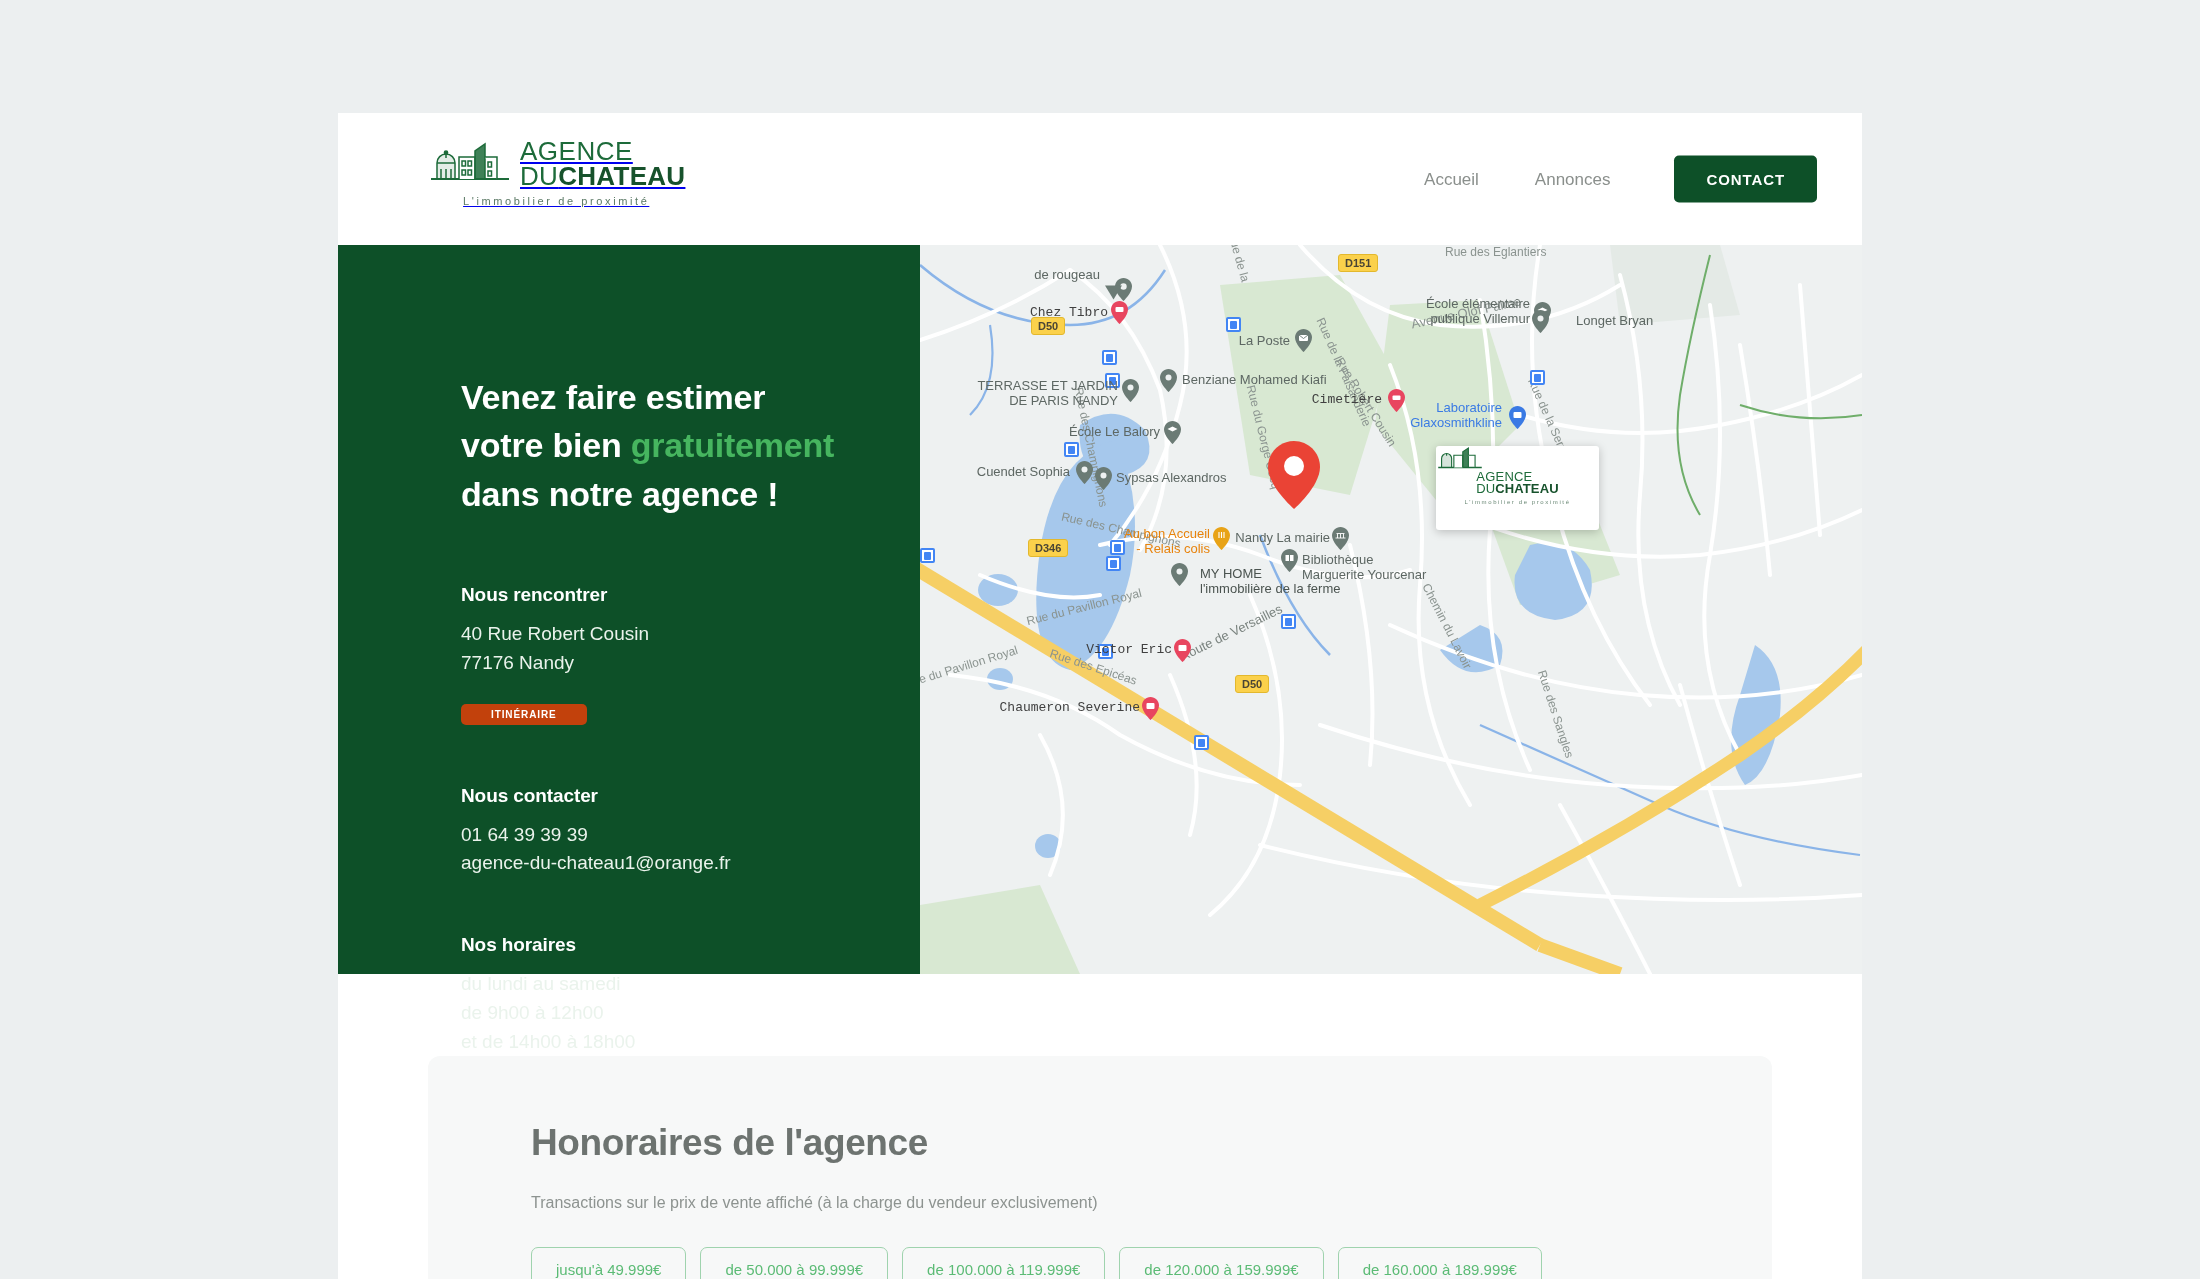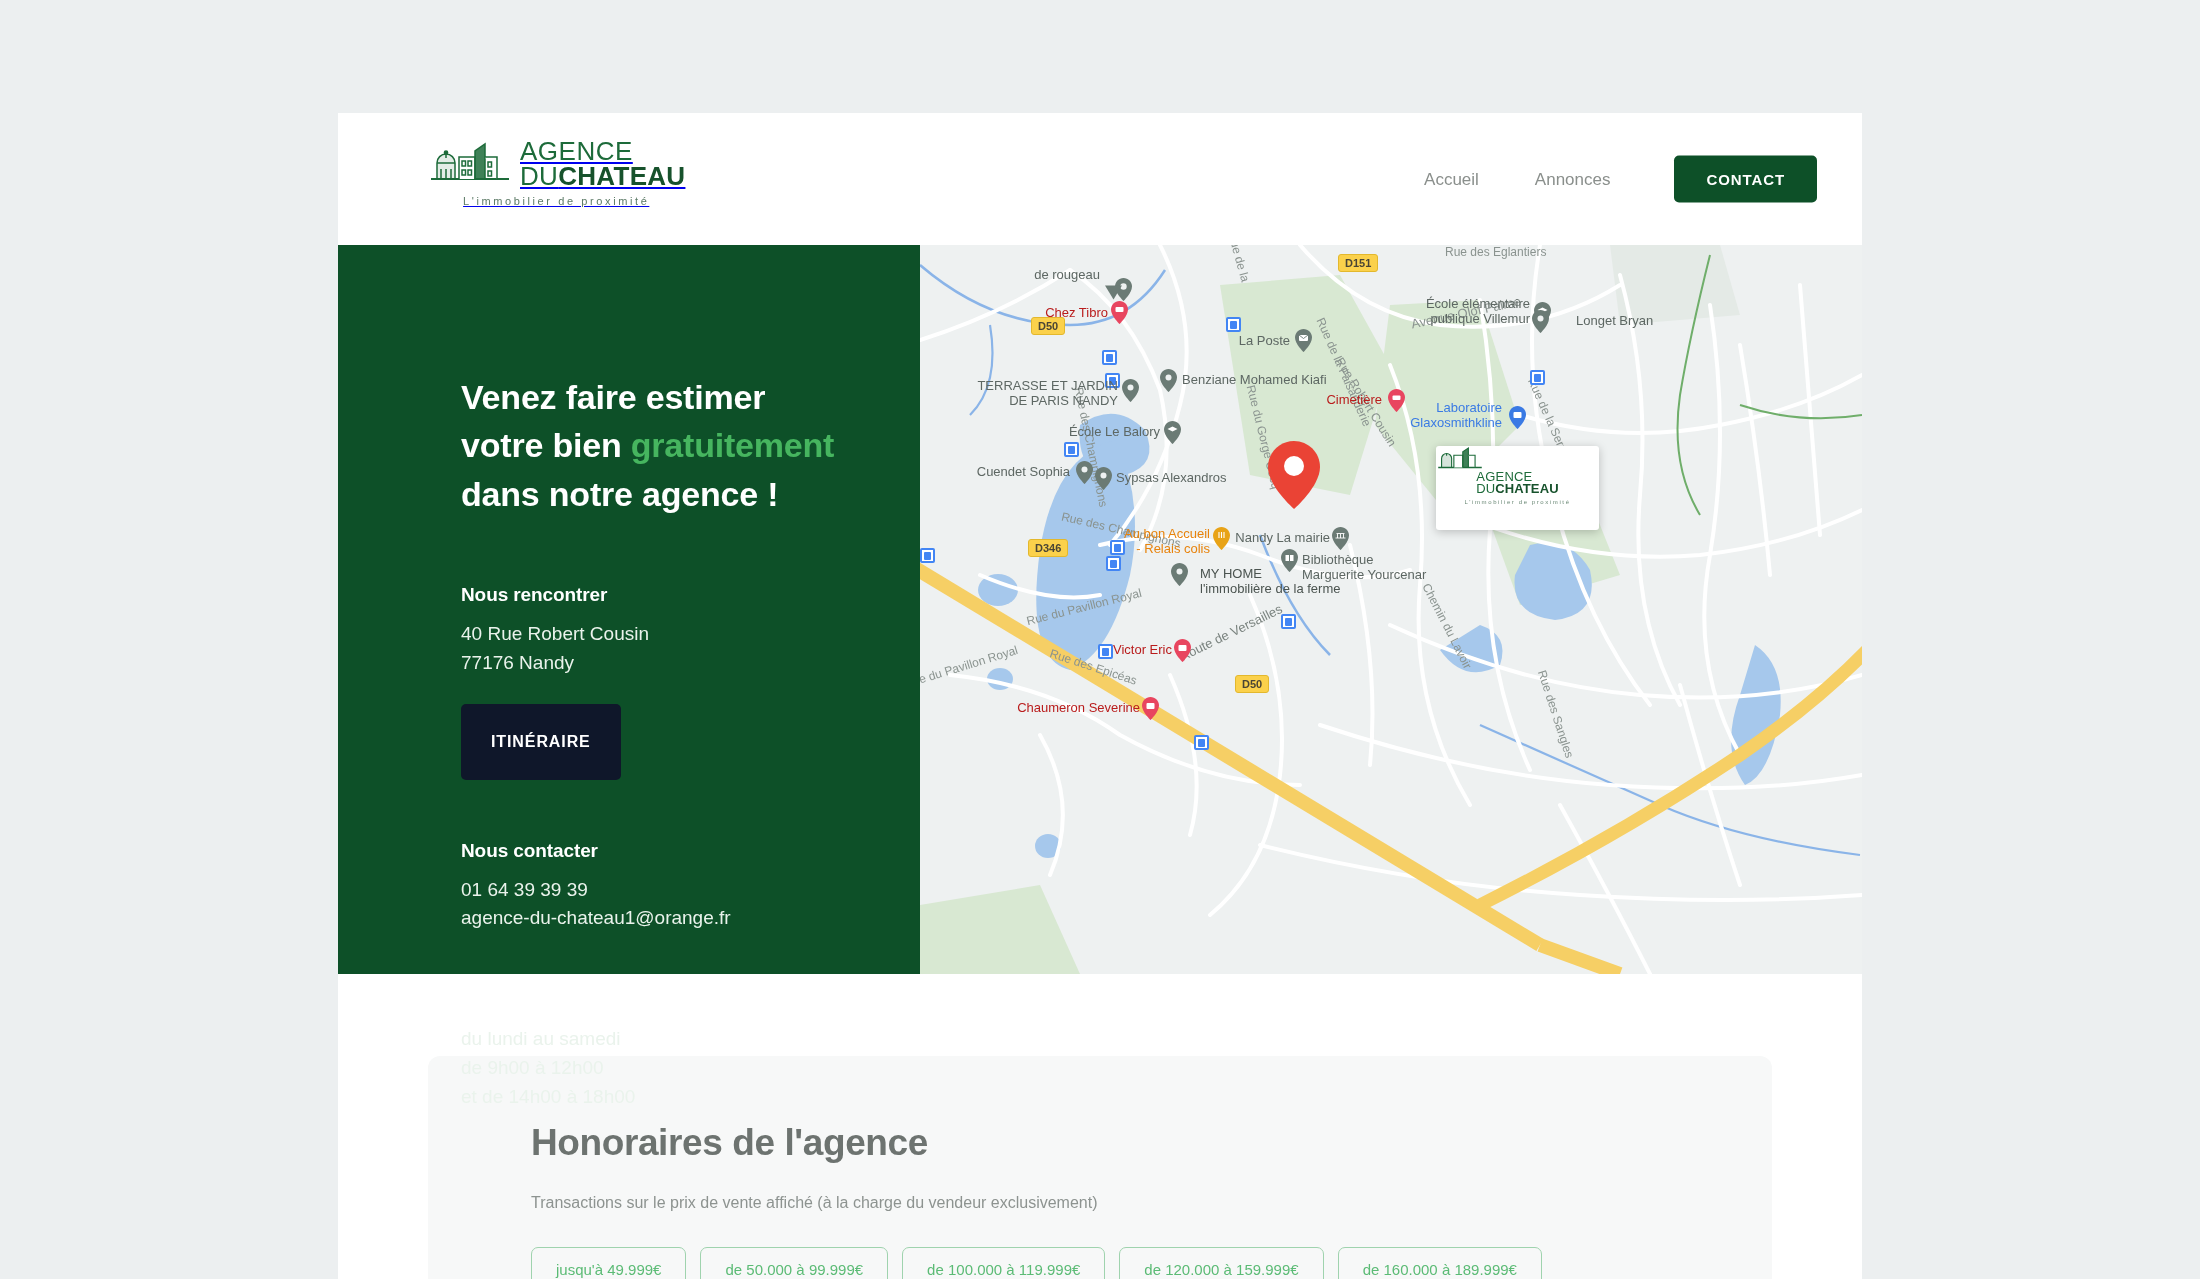--- a/index.html
+++ b/index.html
@@ -77,37 +77,37 @@
   }
   .blk-body {
     font-size: 19px; font-weight: 400; line-height: 1.52;
     color: #eaf3ec; margin-top: 14px;
   }
   .sp-1 { margin-top: 66px; }
   .sp-2 { margin-top: 60px; }
   .sp-3 { margin-top: 56px; }
   .itin {
     display: inline-block; margin-top: 26px;
-    background: #0f172a; color: #fff; border: none; border-radius: 5px;
-    font-size: 16px; font-weight: 700; letter-spacing: 0.9px;
-    padding: 29px 30px; cursor: pointer;
+    background: #c2410c; color: #fff; border: none; border-radius: 5px;
+    font-size: 10px; font-weight: 700; letter-spacing: 0.9px;
+    padding: 5px 30px; cursor: pointer;
     font-family: "Liberation Sans", sans-serif;
   }
 
   
   .map {
     flex: 1; position: relative; overflow: hidden;
     background: #eef1f1;
   }
   .map svg { position: absolute; inset: 0; }
   .mlabel {
     position: absolute; font-size: 13px; color: #5d6763;
     white-space: pre; line-height: 1.18; pointer-events: none;
   }
-  .mlabel.red   { color: #b91c1c; }
+  .mlabel.red   { color: #404040; font-family: Liberation Mono, monospace; }
   .mlabel.org   { color: #e8830c; }
   .mlabel.blue  { color: #3a7ae4; }
   .mlabel.right { text-align: right; }
   .street {
     position: absolute; font-size: 12px; color: #8a938f;
     white-space: nowrap; pointer-events: none;
   }
   .shield {
     position: absolute; background: #fbd14b; color: #4a4535;
     font-size: 11px; font-weight: 700; border-radius: 3px;

